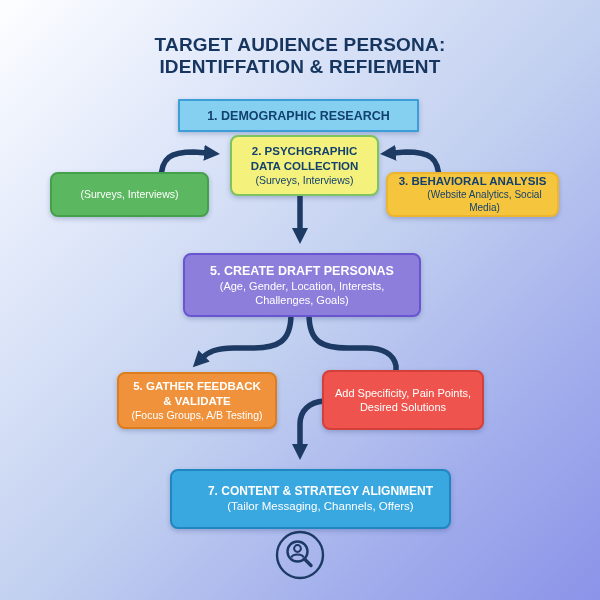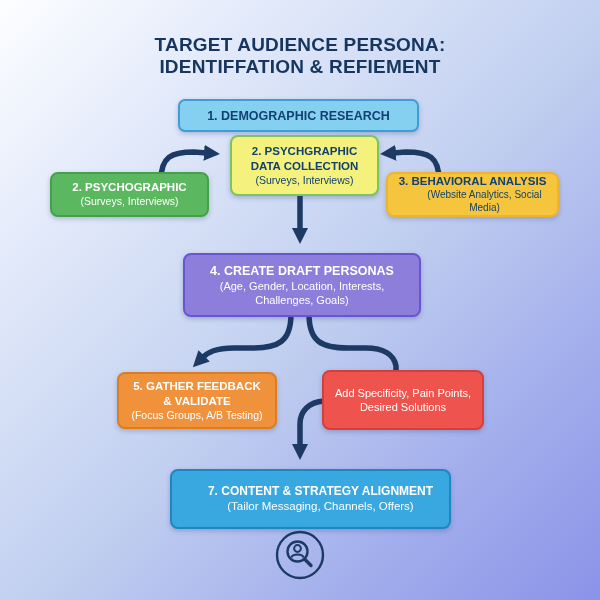--- a/index.html
+++ b/index.html
@@ -22,21 +22,21 @@
     display:flex;flex-direction:column;justify-content:center;align-items:center;
     text-align:center;box-shadow:0 2px 5px rgba(40,60,120,.28);
     line-height:1.28;
   }
   .node .t{font-weight:700;}
   .node .s{font-weight:400;}
   .navy{color:#12406f;}
   .white{color:#ffffff;}
 
   .n-demographic{left:178px;top:99px;width:237px;height:29px;
-    background:#85cff0;border:2px solid #3d9dd6;font-size:12.5px;border-radius:7px;}
+    background:#85cff0;border:2px solid #3d9dd6;font-size:12.5px;border-radius:1px;}
   .n-psydata{left:230px;top:135px;width:145px;height:57px;
     background:#f4f17c;border:2px solid #7dc35f;font-size:11.5px;}
   .n-psycho{left:50px;top:172px;width:155px;height:41px;
     background:#5cb860;border:2px solid #45a04c;font-size:11.5px;}
   .n-behav{left:386px;top:172px;width:169px;height:41px;
     background:#f6c53e;border:2px solid #edb52f;font-size:11.5px;}
   .n-behav .s{font-size:10px;padding-left:24px;}
   .n-draft{left:183px;top:253px;width:234px;height:60px;
     background:#8d7edc;border:2px solid #6a55d0;font-size:12.5px;}
   .n-draft .s{font-size:11px;}
@@ -83,31 +83,30 @@
     <span class="t">1. DEMOGRAPHIC RESEARCH</span>
   </div>
 
   <div class="node n-psydata navy">
     <span class="t">2. PSYCHGRAPHIC</span>
     <span class="t">DATA COLLECTION</span>
     <span class="s">(Surveys, Interviews)</span>
   </div>
 
   <div class="node n-psycho white">
-    <span class="t">2. PSYCHOGRAPHIC</span>
     <span class="s">(Surveys, Interviews)</span>
   </div>
 
   <div class="node n-behav navy">
     <span class="t">3. BEHAVIORAL ANALYSIS</span>
     <span class="s">(Website Analytics, Social Media)</span>
   </div>
 
   <div class="node n-draft white">
-    <span class="t">4. CREATE DRAFT PERSONAS</span>
+    <span class="t">5. CREATE DRAFT PERSONAS</span>
     <span class="s">(Age, Gender, Location, Interests,</span>
     <span class="s">Challenges, Goals)</span>
   </div>
 
   <div class="node n-feedback white">
     <span class="t">5. GATHER FEEDBACK</span>
     <span class="t">&amp; VALIDATE</span>
     <span class="s">(Focus Groups, A/B Testing)</span>
   </div>
 

